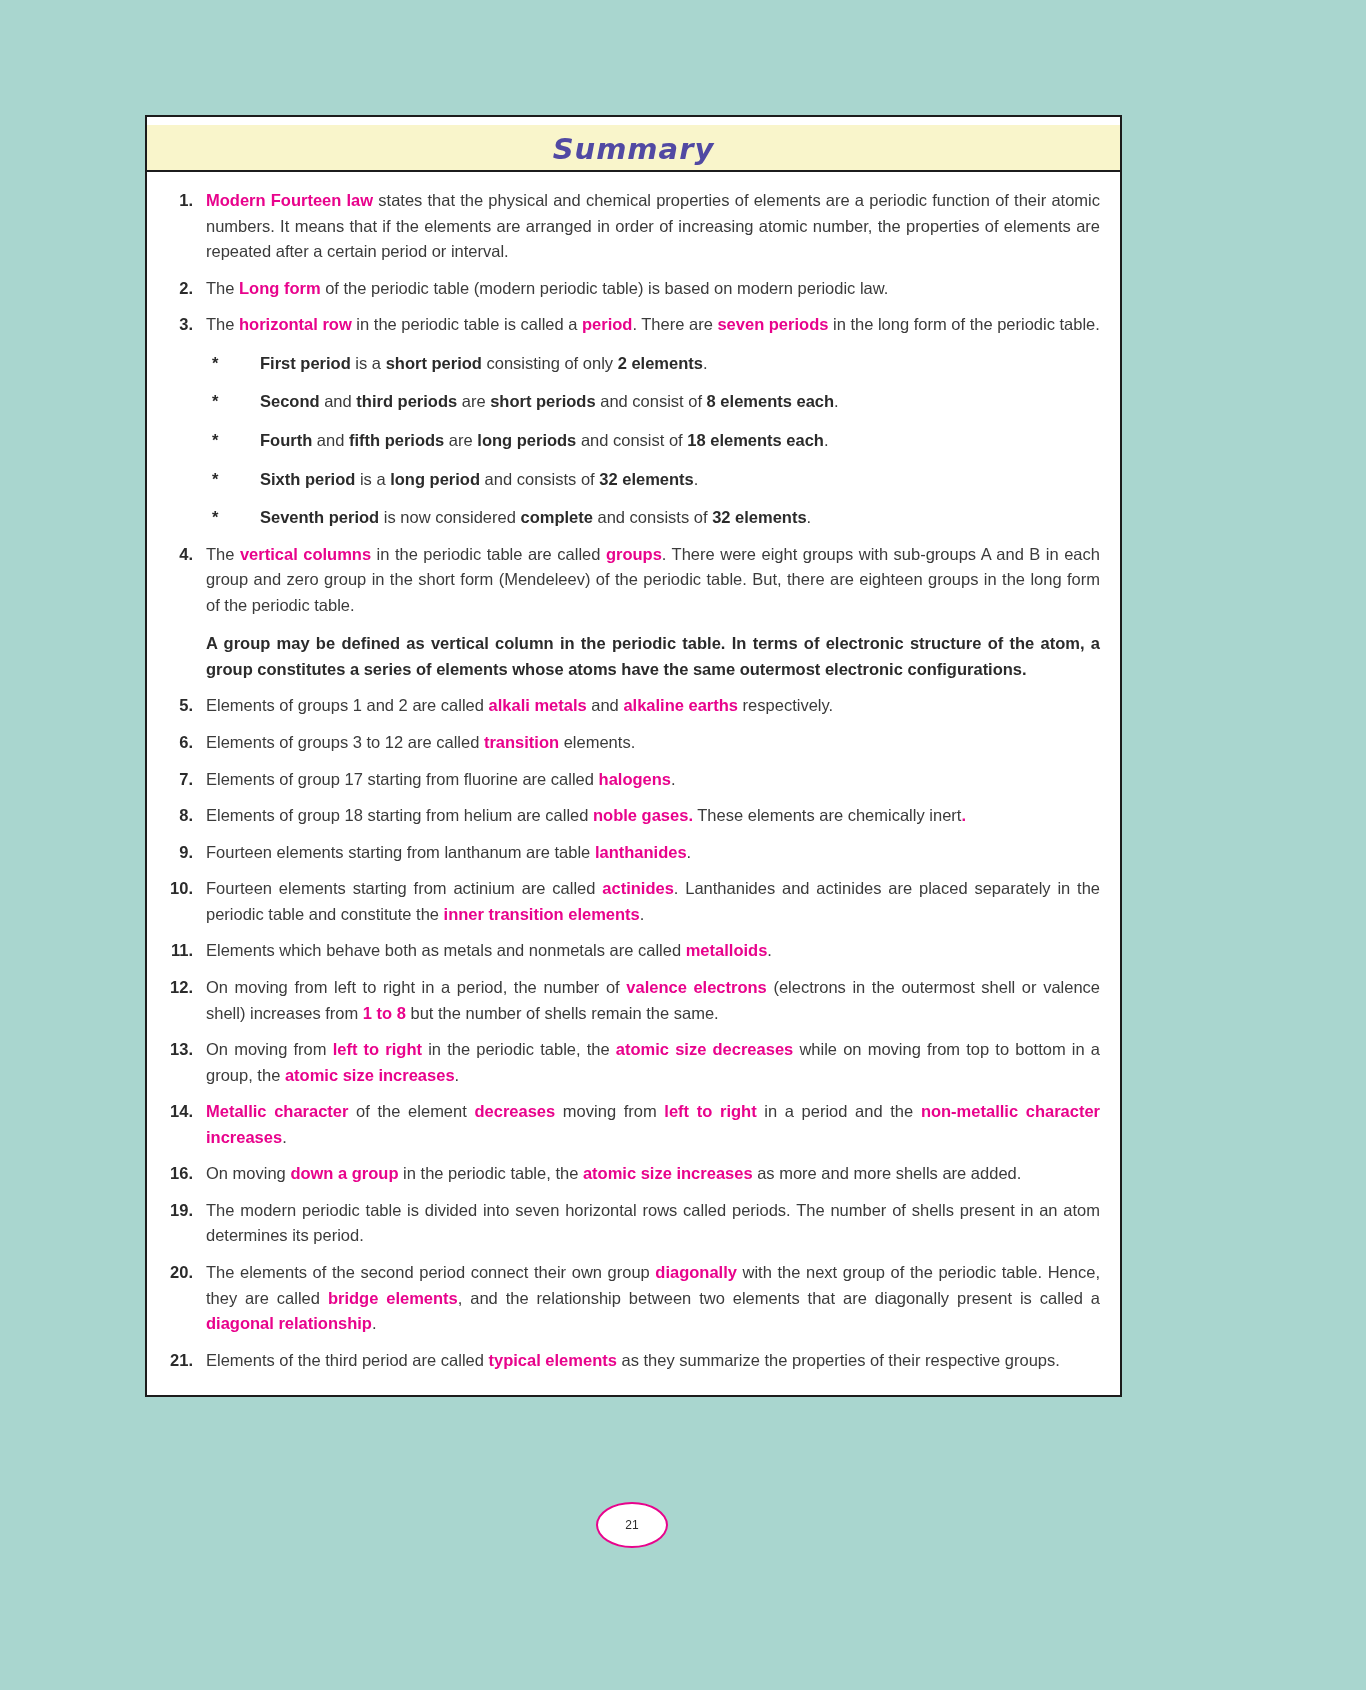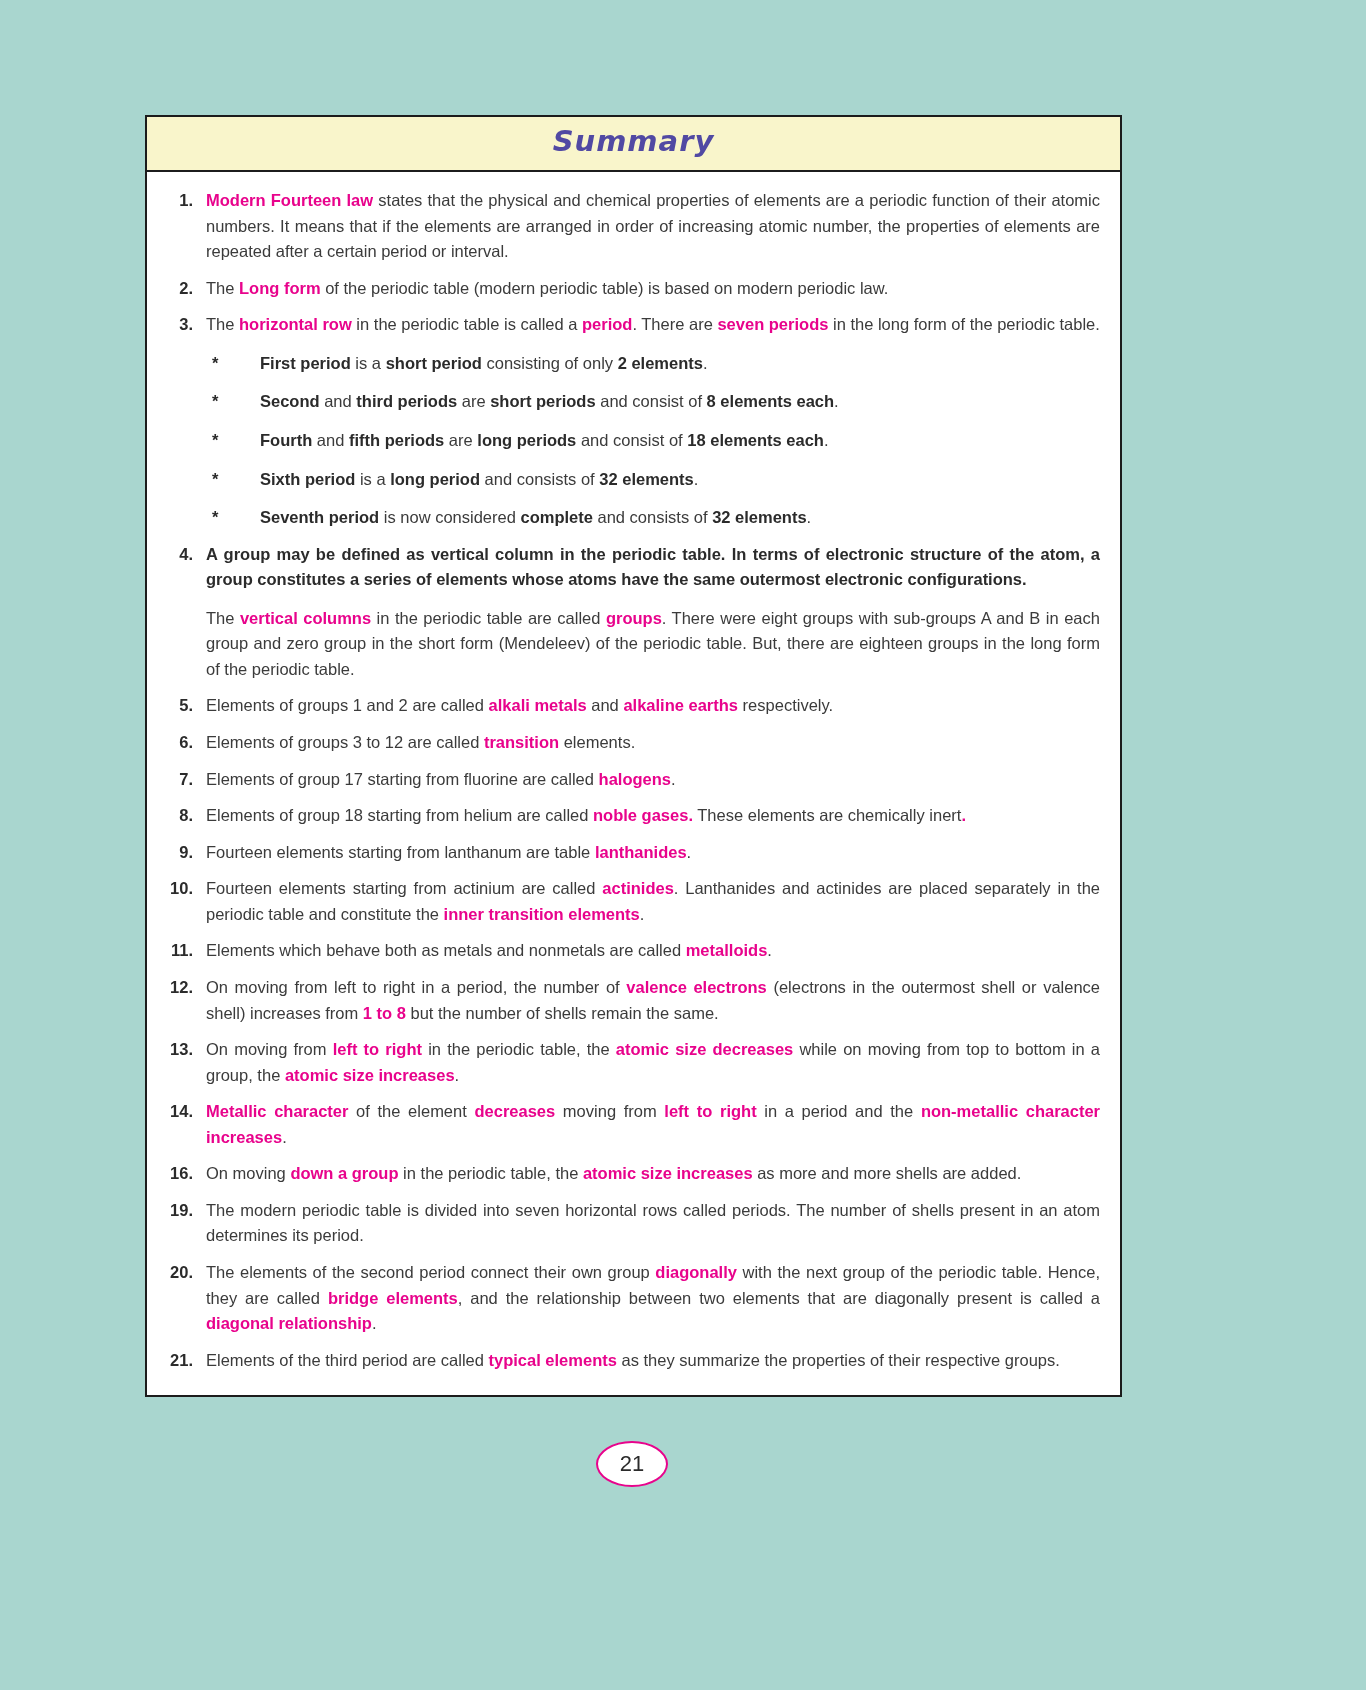--- a/index.html
+++ b/index.html
@@ -27,21 +27,22 @@
     left:145px;
     top:115px;
     width:977px;
     background:var(--box-bg);
     border:2px solid var(--box-border);
   }
   .summary-header{
     background:var(--header-bg);
     border-bottom:2px solid var(--box-border);
     text-align:center;
-    padding:7px 0 12px 0;
+    padding:7px 0 4px 0;
+    margin-top:8px;
   }
   .summary-title{
     font-family:"DejaVu Sans", sans-serif;
     font-style:italic;
     font-weight:bold;
     font-size:29px;
     letter-spacing:1px;
     color:var(--title-color);
   }
   .summary-list{
@@ -90,30 +91,30 @@
     color:var(--highlight);
     font-weight:bold;
   }
   .bd{
     font-weight:bold;
     color:var(--text-strong);
   }
   .page-number-badge{
     position:absolute;
     left:596px;
-    top:1441px;
+    top:1502px;
     width:72px;
     height:46px;
     background:#ffffff;
     border:2px solid var(--highlight);
     border-radius:50%;
     display:flex;
     align-items:center;
     justify-content:center;
-    font-size:22px;
+    font-size:12px;
     color:var(--text-strong);
   }
 </style>
 </head>
 <body>
 
 <div class="page">
   <div class="summary-box">
     <div class="summary-header">
       <span class="summary-title">Summary</span>
@@ -153,22 +154,22 @@
             </div>
             <div class="block bullet">
               <span class="marker">*</span>
               <span class="bullet-text"><span class="bd">Seventh period</span><span> is now considered </span><span class="bd">complete</span><span> and consists of </span><span class="bd">32 elements</span><span>.</span></span>
             </div>
           </div>
         </div>
         <div class="item">
           <div class="item-num">4.</div>
           <div class="item-body">
+            <div class="block"><span>The </span><span class="hl">vertical columns</span><span> in the periodic table are called </span><span class="hl">groups</span><span>. There were eight groups with sub-groups A and B in each group and zero group in the short form (Mendeleev) of the periodic table. But, there are eighteen groups in the long form of the periodic table.</span></div>
             <div class="block"><span class="bd">A group may be defined as vertical column in the periodic table. In terms of electronic structure of the atom, a group constitutes a series of elements whose atoms have the same outermost electronic configurations.</span></div>
-            <div class="block"><span>The </span><span class="hl">vertical columns</span><span> in the periodic table are called </span><span class="hl">groups</span><span>. There were eight groups with sub-groups A and B in each group and zero group in the short form (Mendeleev) of the periodic table. But, there are eighteen groups in the long form of the periodic table.</span></div>
           </div>
         </div>
         <div class="item">
           <div class="item-num">5.</div>
           <div class="item-body">
             <div class="block"><span>Elements of groups 1 and 2 are called </span><span class="hl">alkali metals</span><span> and </span><span class="hl">alkaline earths</span><span> respectively.</span></div>
           </div>
         </div>
         <div class="item">
           <div class="item-num">6.</div>

